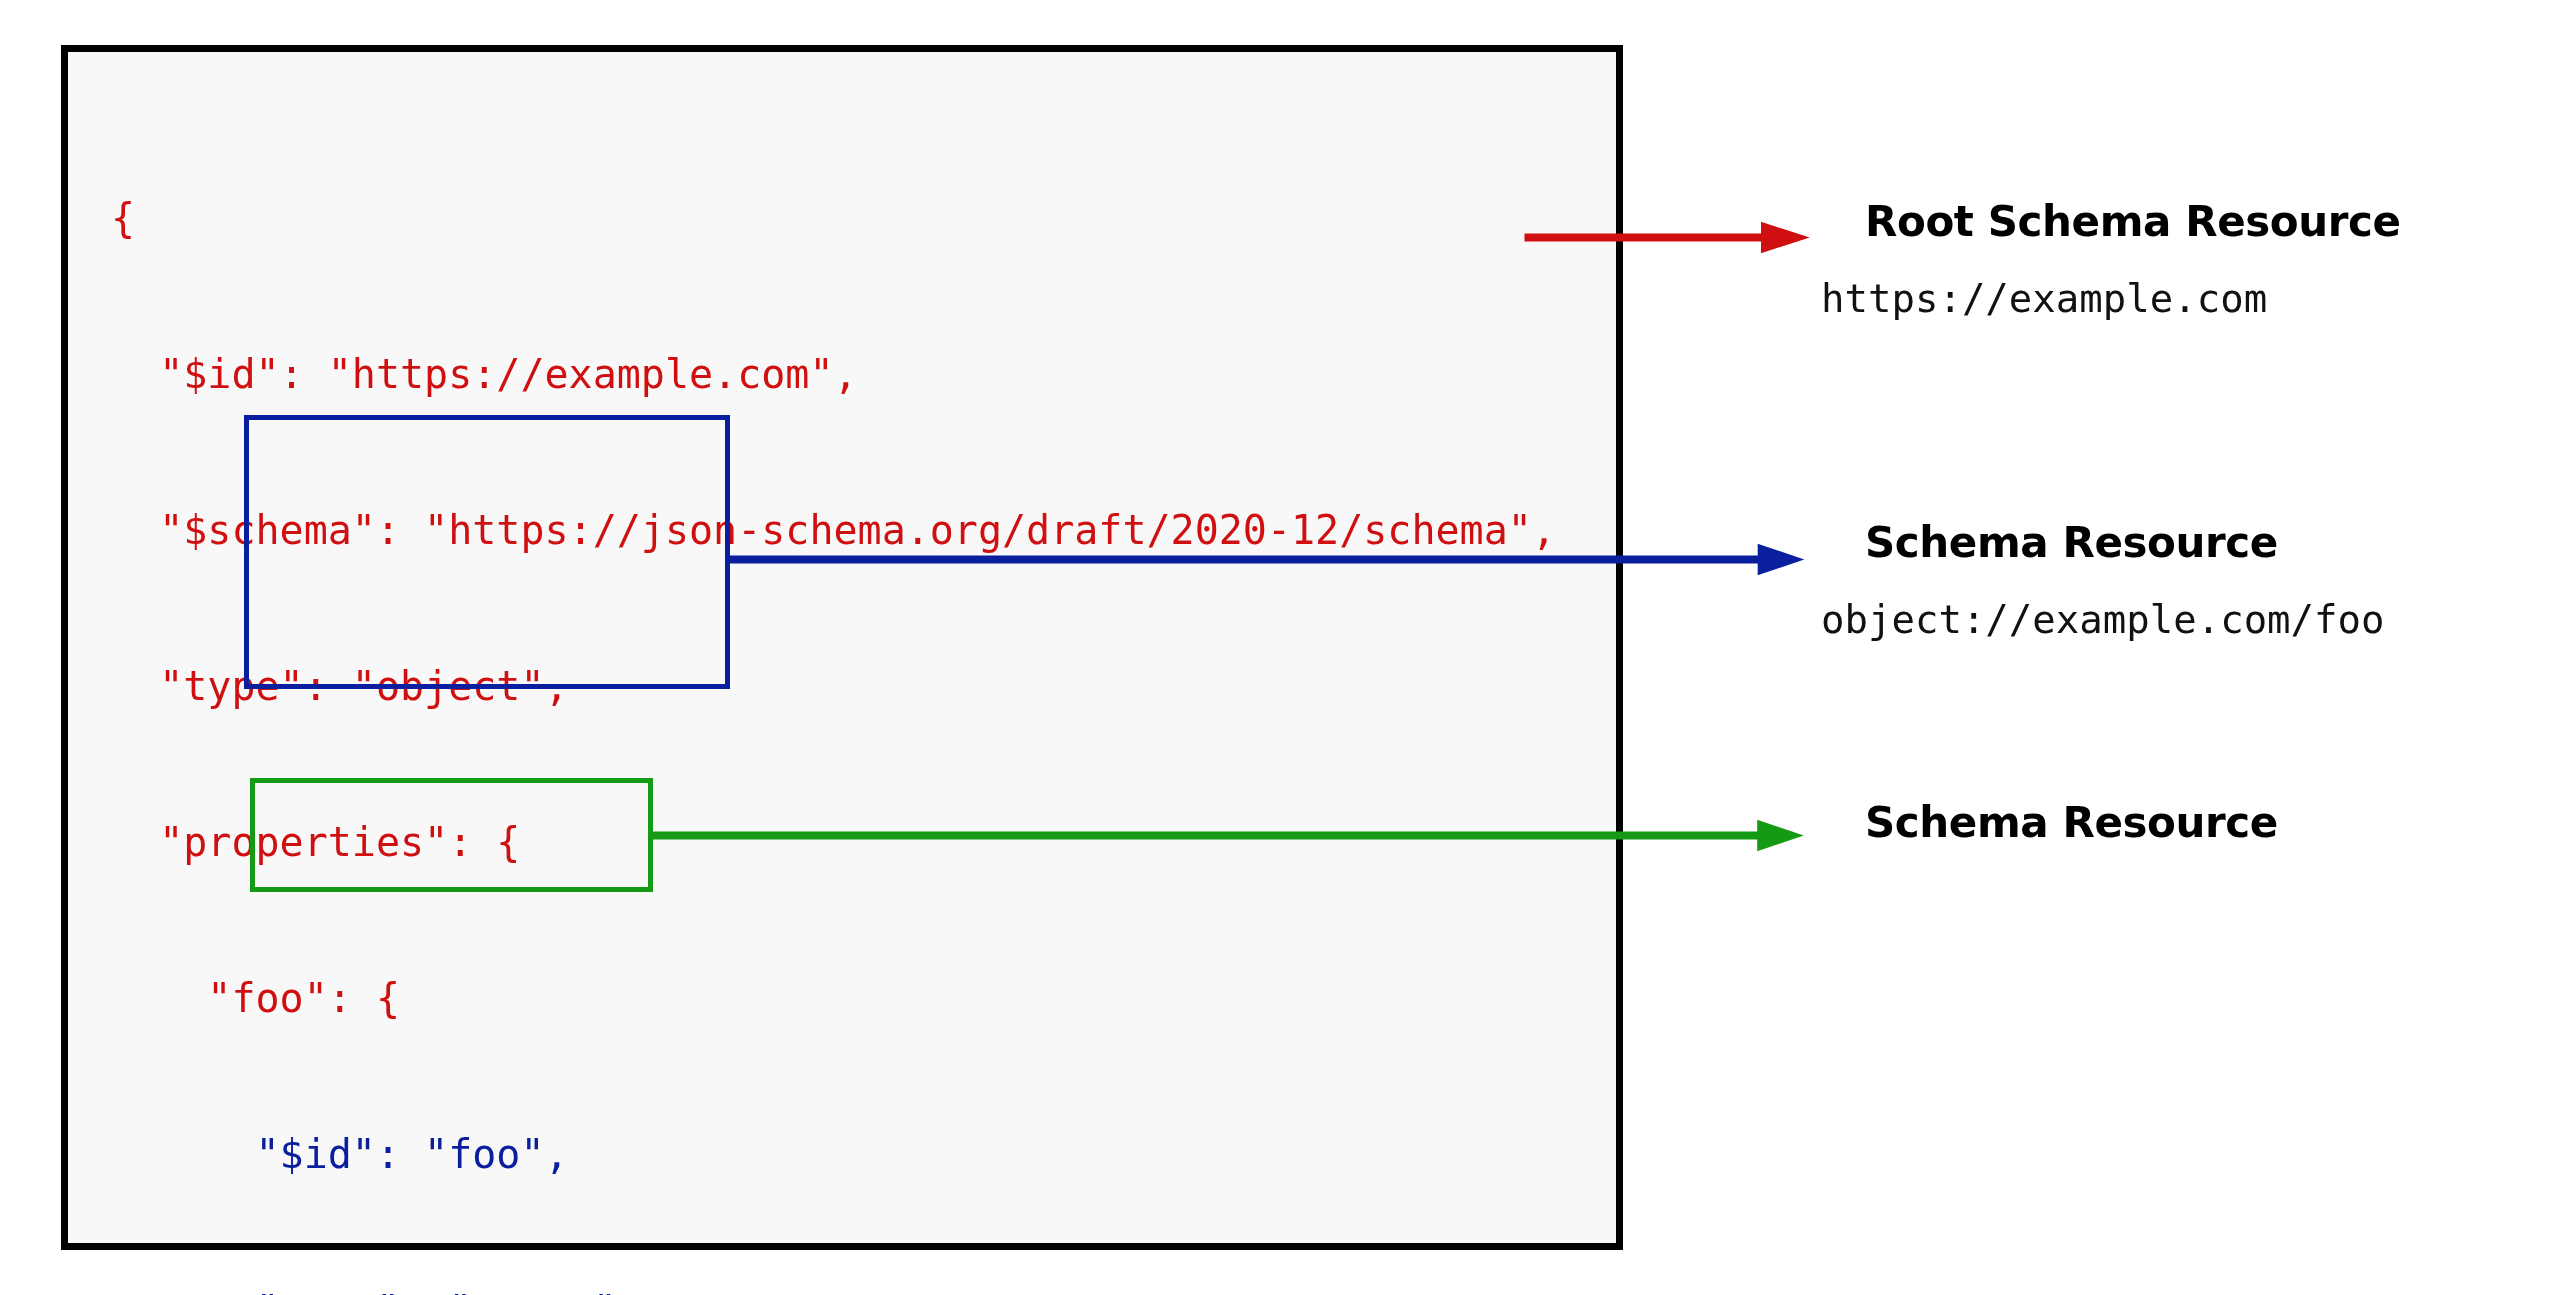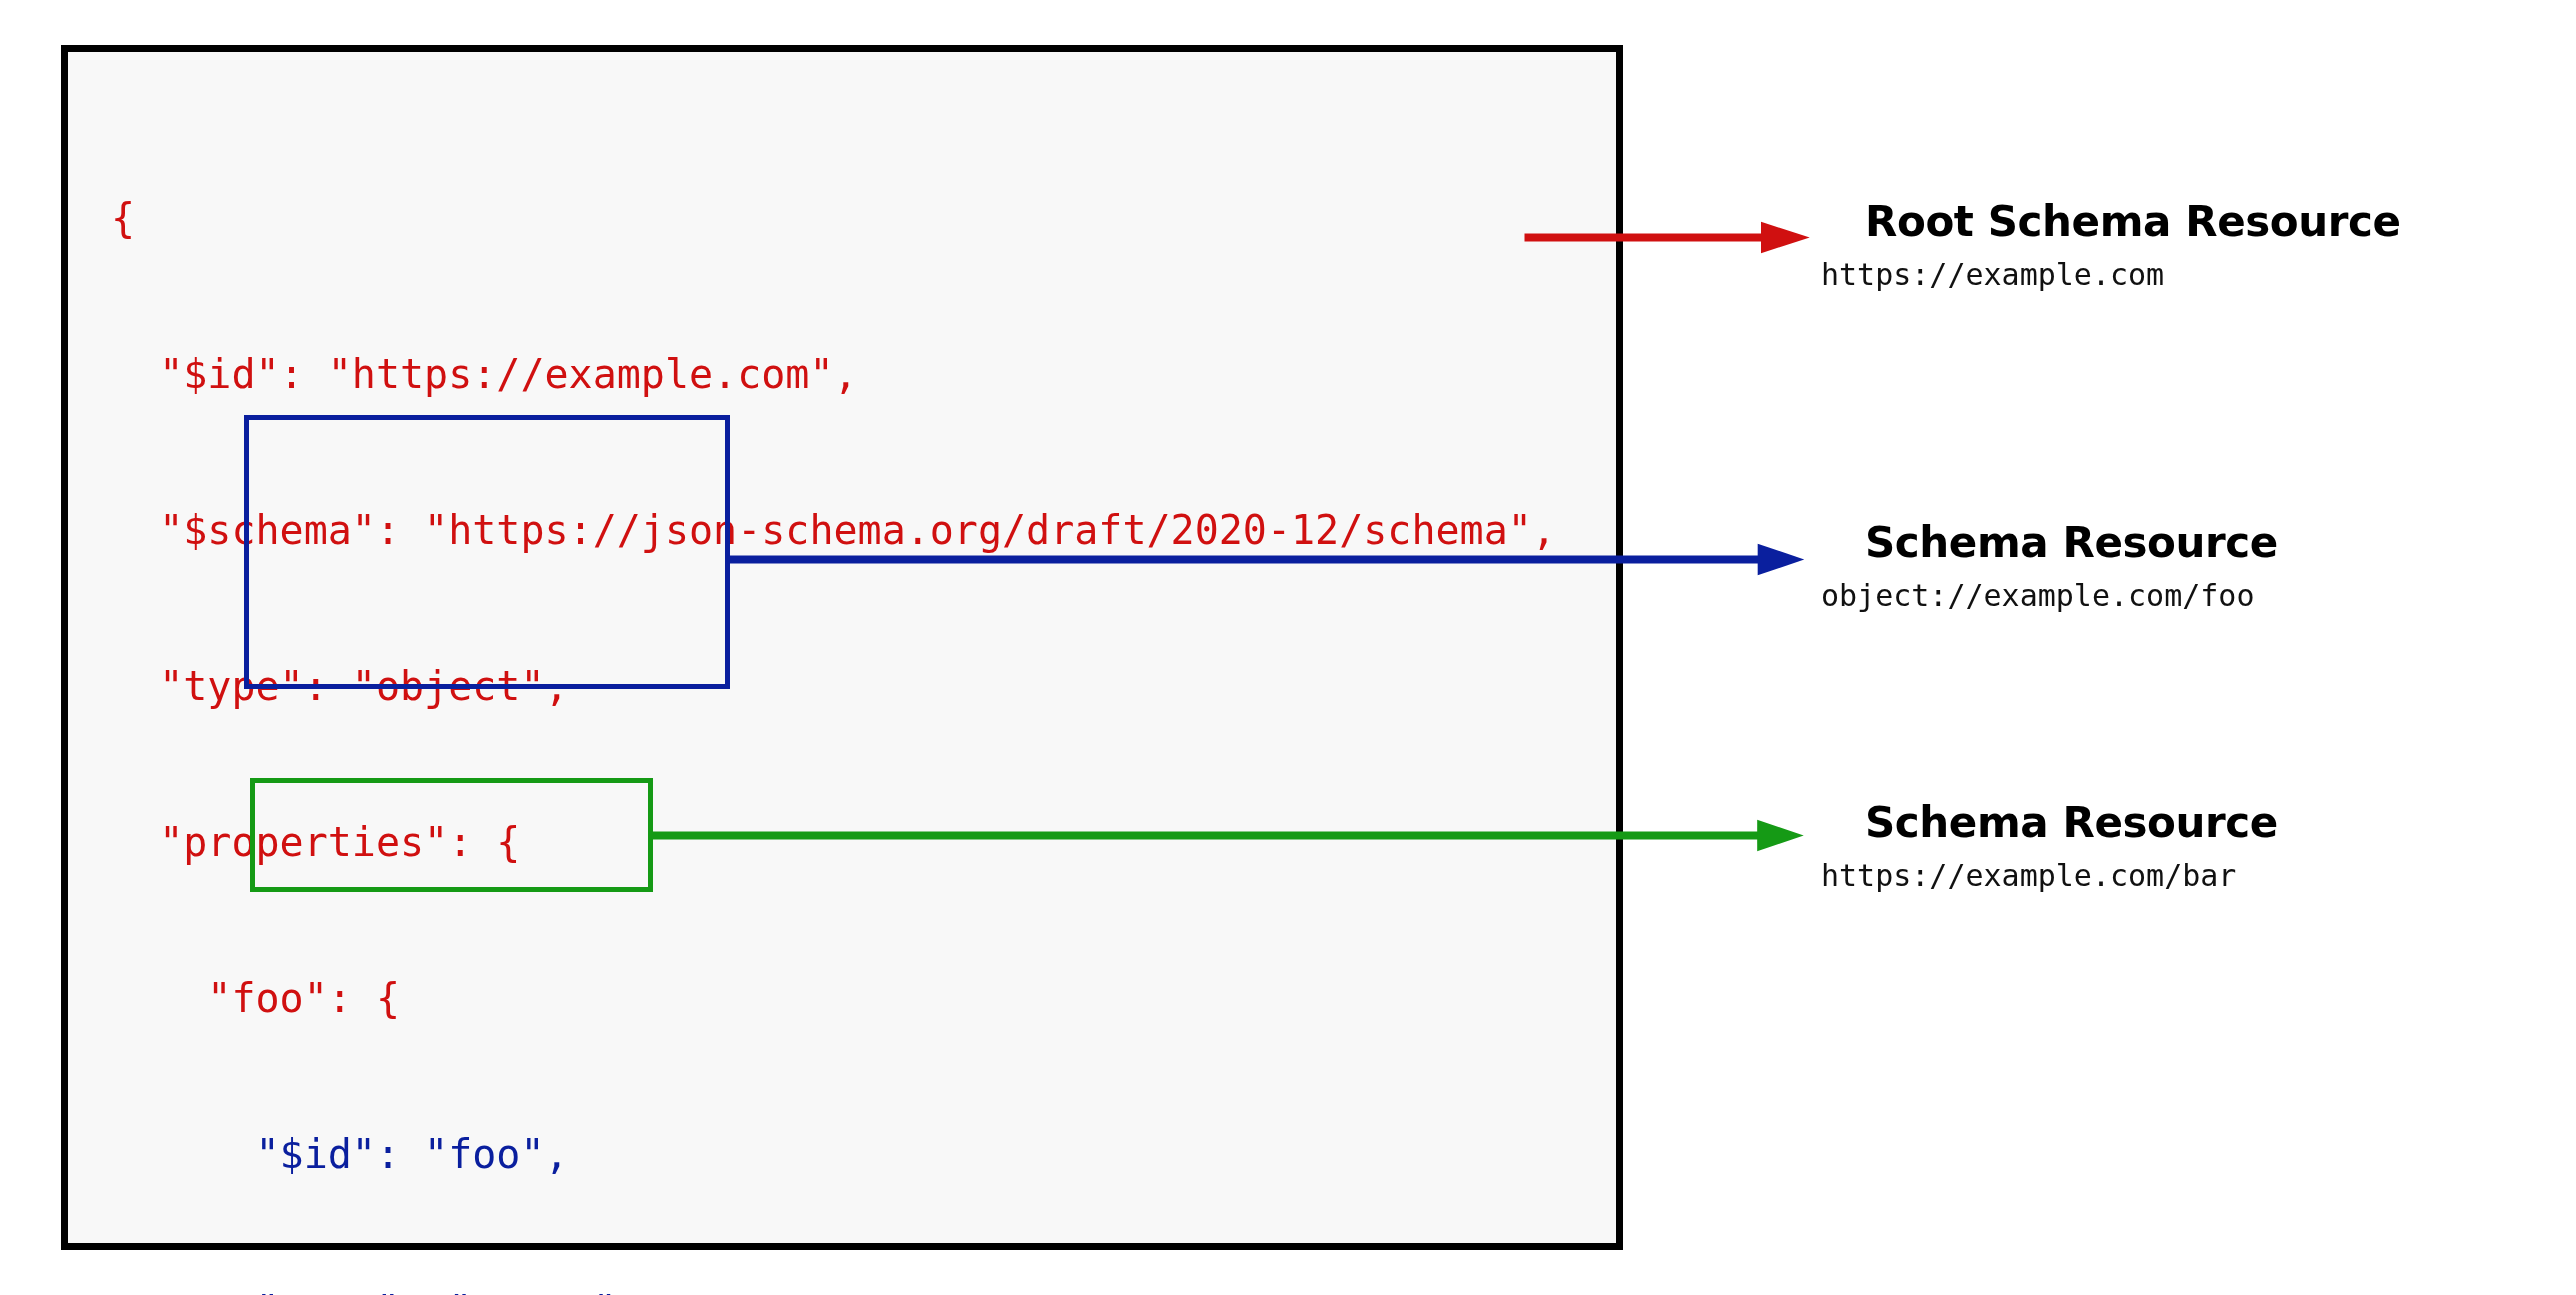--- a/index.html
+++ b/index.html
@@ -86,25 +86,25 @@
     font-weight: bold;
     font-size: 42px;
     color: #000000;
     line-height: 47px;
     white-space: nowrap;
     letter-spacing: -0.4px;
     margin-left: 44px;
   }
   .annotation-uri {
     font-family: "DejaVu Sans Mono", monospace;
-    font-size: 30px;
+    font-size: 39px;
     color: #111111;
     line-height: 40px;
     white-space: nowrap;
-    margin-top: 10px;
+    margin-top: 34px;
   }
 
   #annotation-root   { left: 1821px; top: 198px; }
   #annotation-foo    { left: 1821px; top: 519px; }
   #annotation-bar    { left: 1821px; top: 799px; }
 </style>
 </head>
 <body>
 
 <div id="code-panel">
@@ -156,15 +156,14 @@
   <div class="annotation-uri">https://example.com</div>
 </div>
 
 <div class="annotation" id="annotation-foo">
   <div class="annotation-title">Schema Resource</div>
   <div class="annotation-uri">object://example.com/foo</div>
 </div>
 
 <div class="annotation" id="annotation-bar">
   <div class="annotation-title">Schema Resource</div>
-  <div class="annotation-uri">https://example.com/bar</div>
 </div>
 
 
 </body></html>

